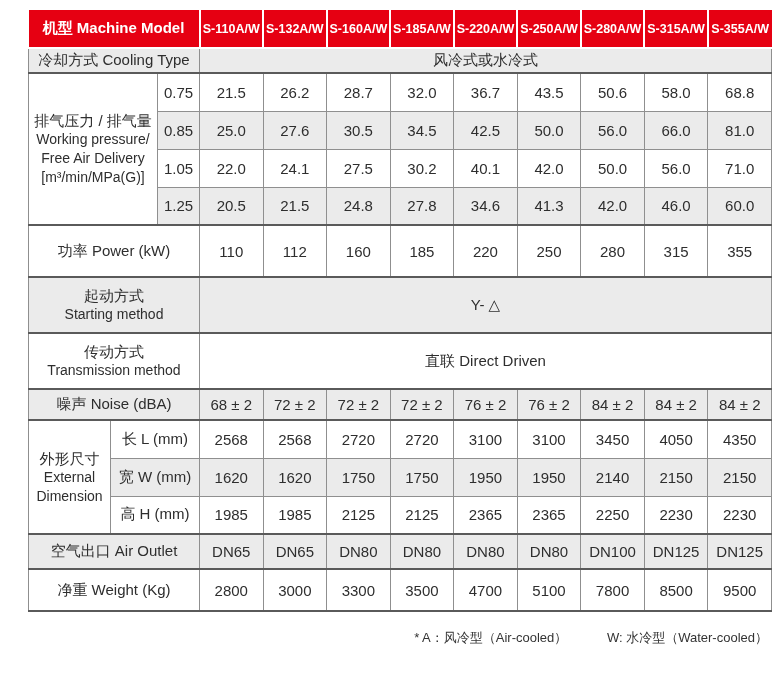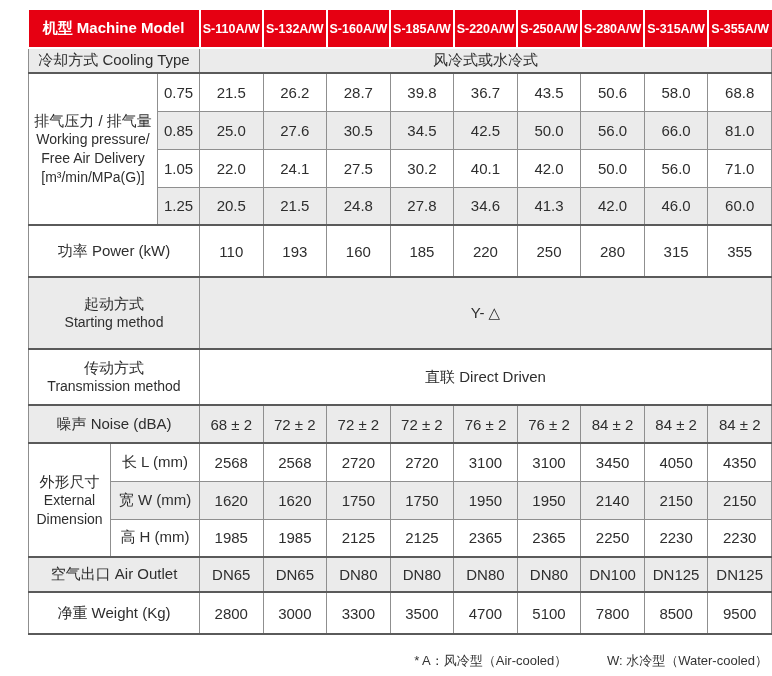--- a/index.html
+++ b/index.html
@@ -20,23 +20,23 @@
   
   td.lab{font-size:15px;}
   td.lab .en{font-size:14px;}
   td.lab .cn{font-size:15px;text-align:center;}
   td.lab div{line-height:19px;}
   
   tr.hdr{height:38px;}
   tr.cool{height:25px;}
   tr.prow{height:38px;}
   tr.power{height:52px;border-radius:6px;}
-  tr.start{height:72px;}
+  tr.start{height:56px;}
   tr.trans{height:56px;}
-  tr.noise{height:38px;}
+  tr.noise{height:31px;}
   tr.dim{height:38px;}
   tr.air{height:35px;}
   tr.wt{height:42px;}
   
   .footnote{width:740px;text-align:right;margin-top:17px;font-size:13px;color:#333;}
   .footnote span{margin-left:36px;}
   .footnote span:first-child{margin-left:4px;}
 </style>
 </head>
 <body>
@@ -80,21 +80,21 @@
     <td class="lab" colspan="2" rowspan="4">
       <div class="cn">排气压力 / 排气量</div>
       <div class="en">Working pressure/</div>
       <div class="en">Free Air Delivery</div>
       <div class="en">[m³/min/MPa(G)]</div>
     </td>
     <td>0.75</td>
     <td>21.5</td>
     <td>26.2</td>
     <td>28.7</td>
-    <td>39.8</td>
+    <td>32.0</td>
     <td>36.7</td>
     <td>43.5</td>
     <td>50.6</td>
     <td>58.0</td>
     <td>68.8</td>
   </tr>
   <tr class="prow">
     <td class="g">0.85</td>
     <td class="g">25.0</td>
     <td class="g">27.6</td>
@@ -127,21 +127,21 @@
     <td class="g">34.6</td>
     <td class="g">41.3</td>
     <td class="g">42.0</td>
     <td class="g">46.0</td>
     <td class="g">60.0</td>
   </tr>
 
   <tr class="power sec">
     <td class="lab" colspan="3">功率 Power (kW)</td>
     <td>110</td>
-    <td>193</td>
+    <td>112</td>
     <td>160</td>
     <td>185</td>
     <td>220</td>
     <td>250</td>
     <td>280</td>
     <td>315</td>
     <td>355</td>
   </tr>
 
   <tr class="start sec">

